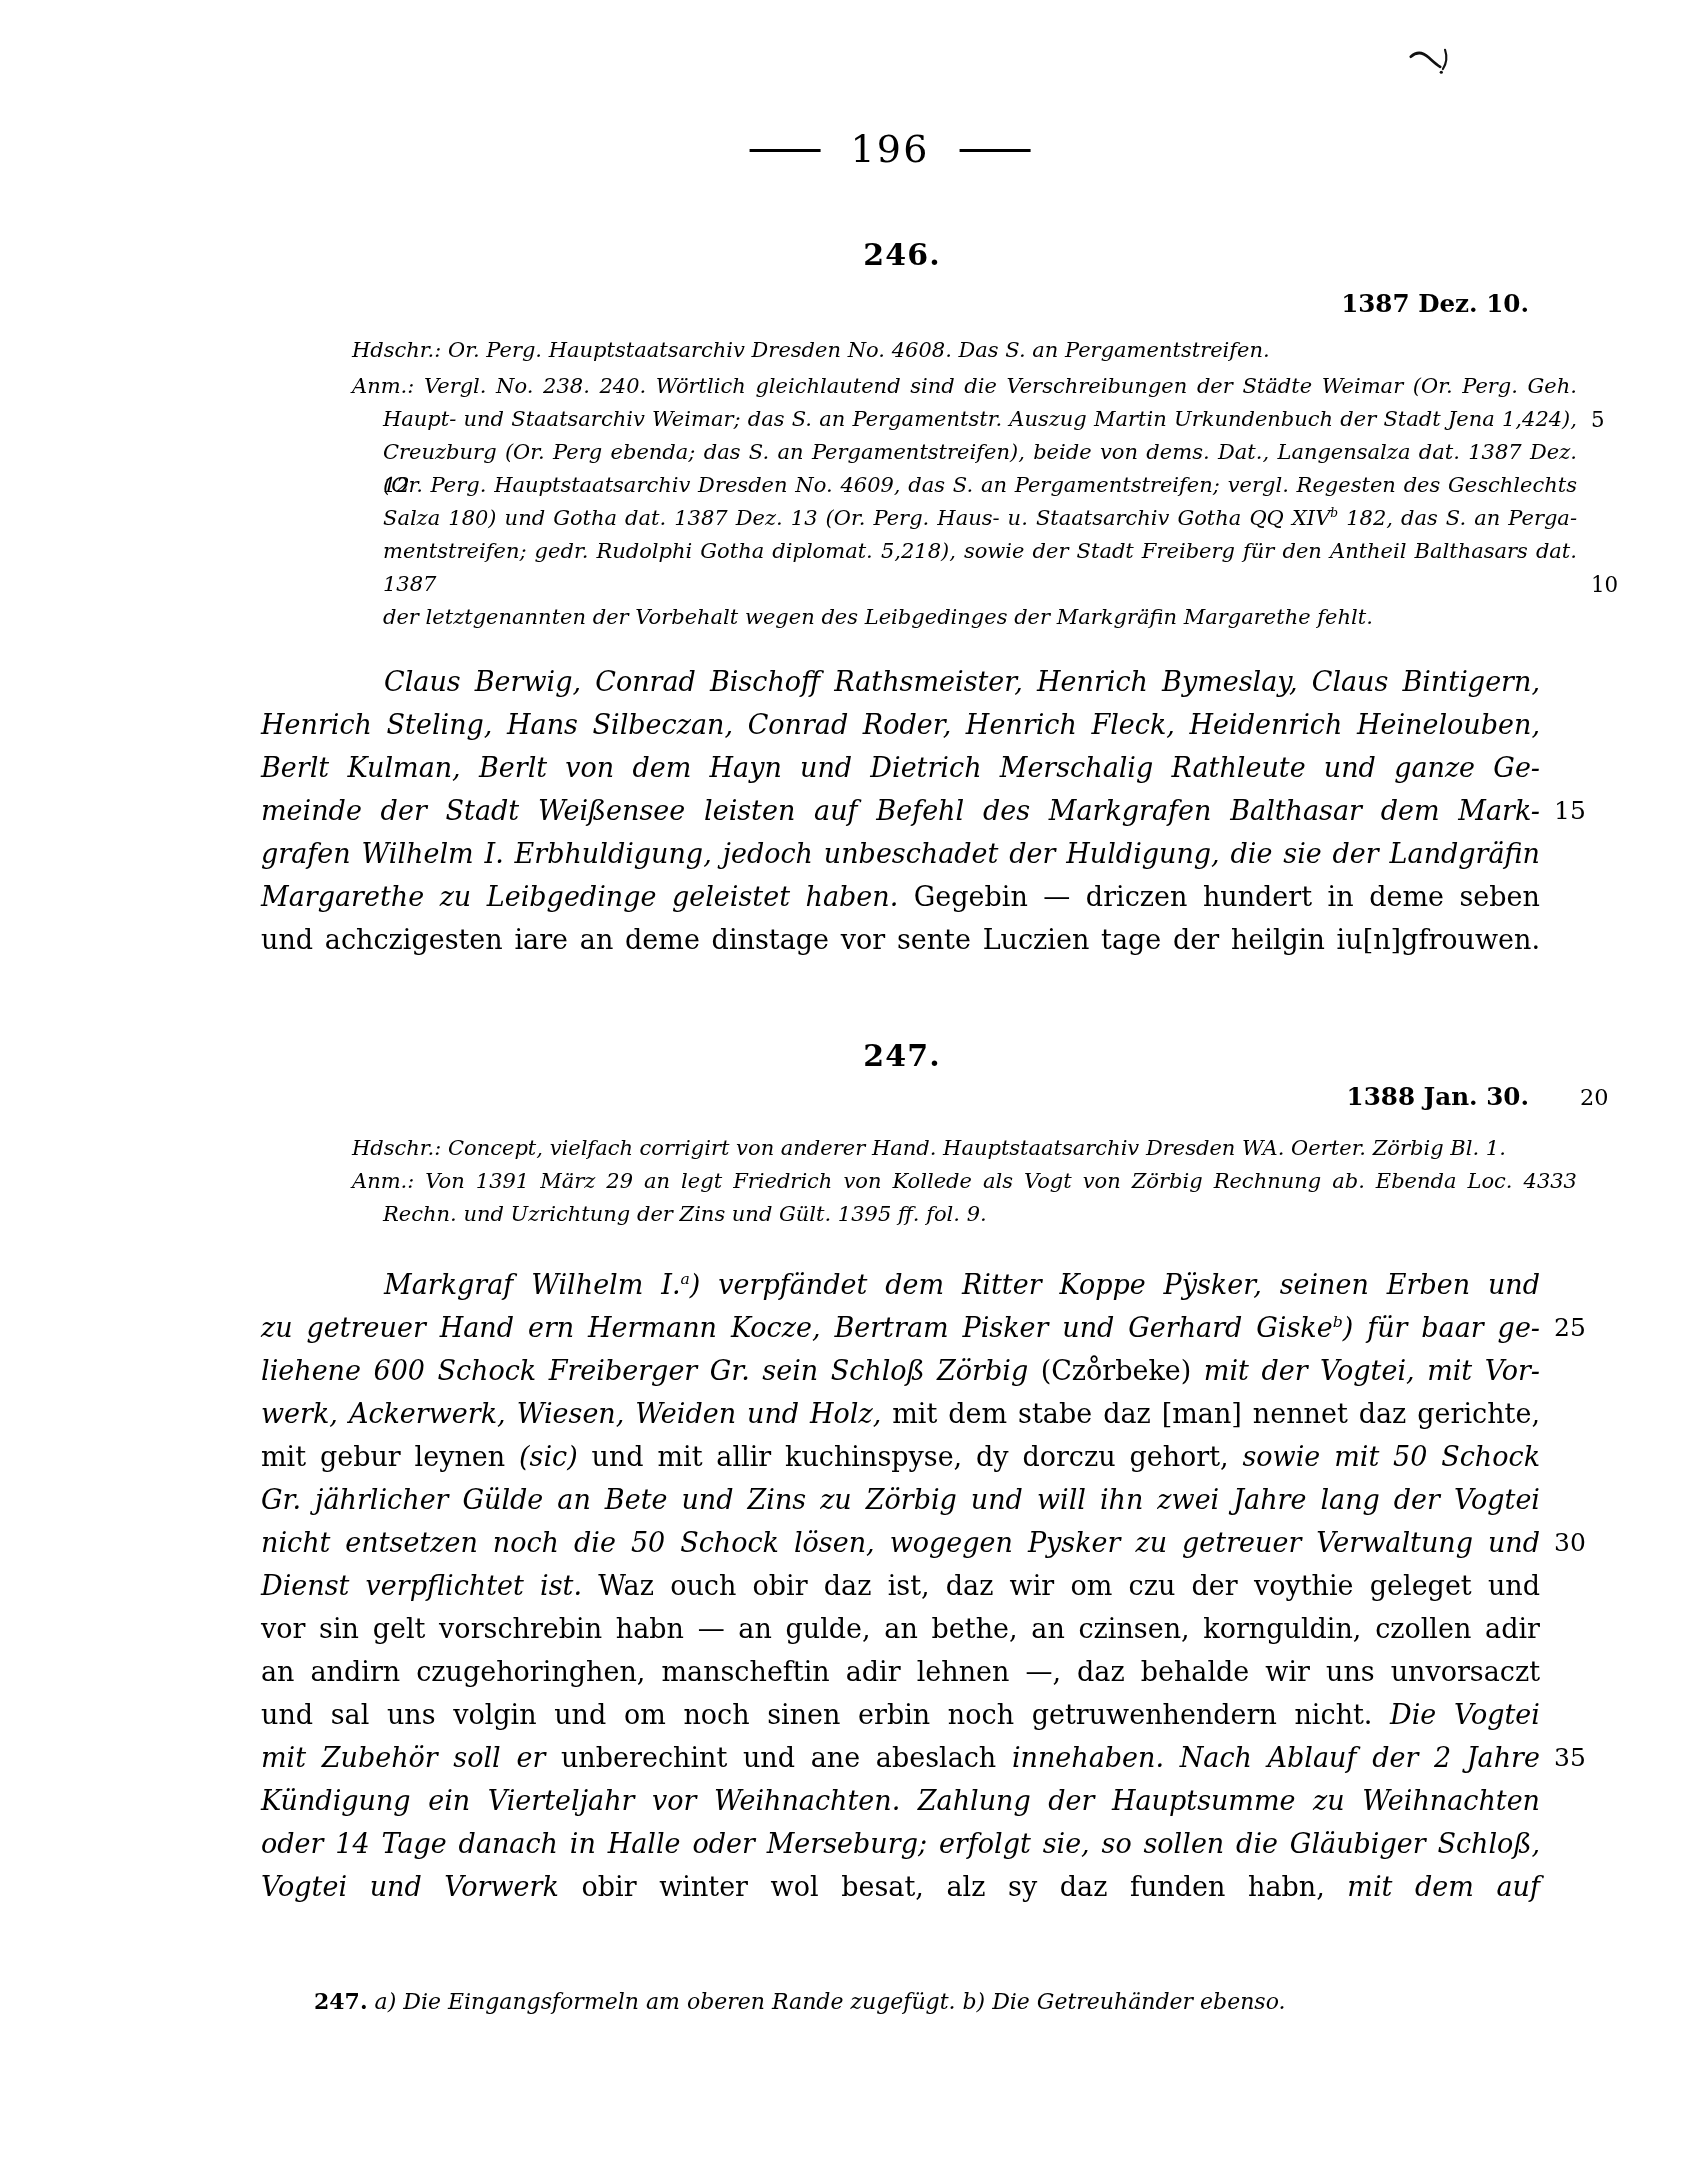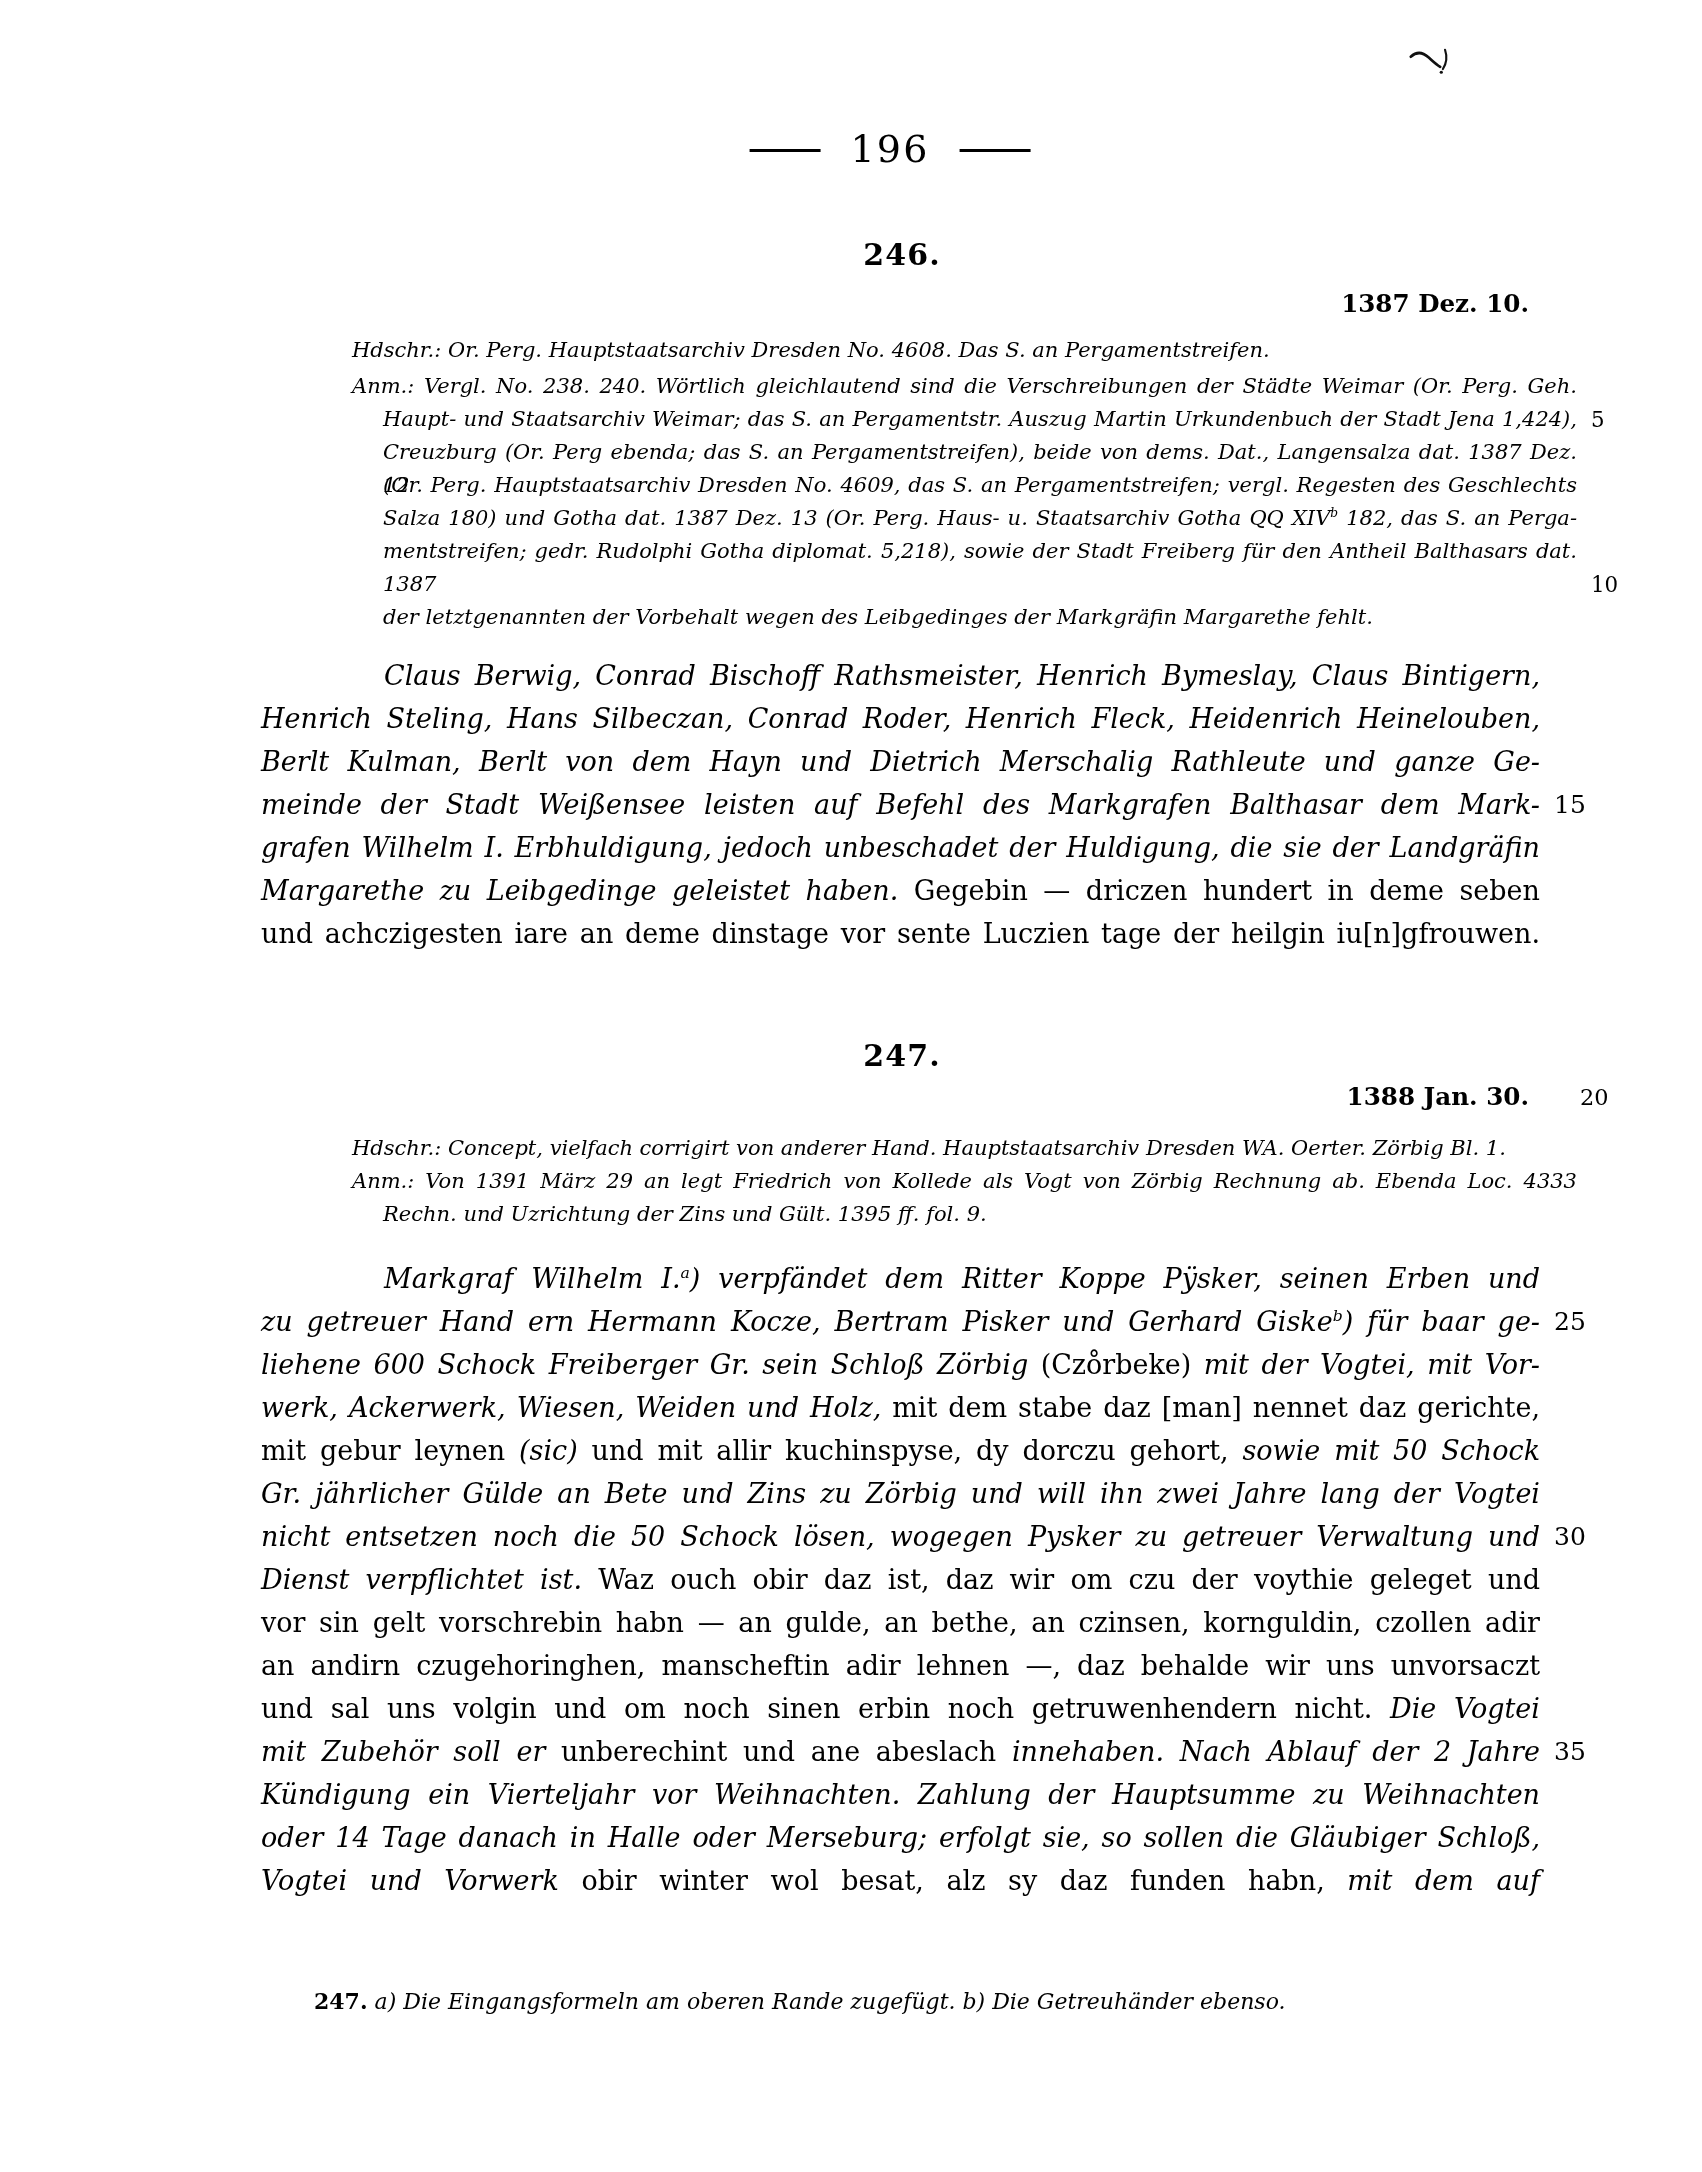--- a/index.html
+++ b/index.html
@@ -32,21 +32,21 @@
     font-weight:400;font-size:22.4px;font-style:normal;margin-left:36px;
   }
 
   
   .block{position:absolute;}
   .line{
     position:relative;white-space:normal;
     text-align:justify;text-align-last:justify;
   }
   .line.ns{text-align:left;text-align-last:auto;}
-  .line.fi{text-indent:123px;}
+  .line.fi{text-indent:123px;margin-top:6px;}
 
   .small{left:304px;width:1225px;margin-left:48px;}
   .small .line{font-size:21px;line-height:33px;height:33px;}
   .small .line.hang{padding-left:31px;}
   #hd246{top:334px;}
   #anm246{top:370px;}
   #hd247{top:1132px;}
   #anm247{top:1165px;}
 
   .bodyblk{left:261px;width:1279px;}

